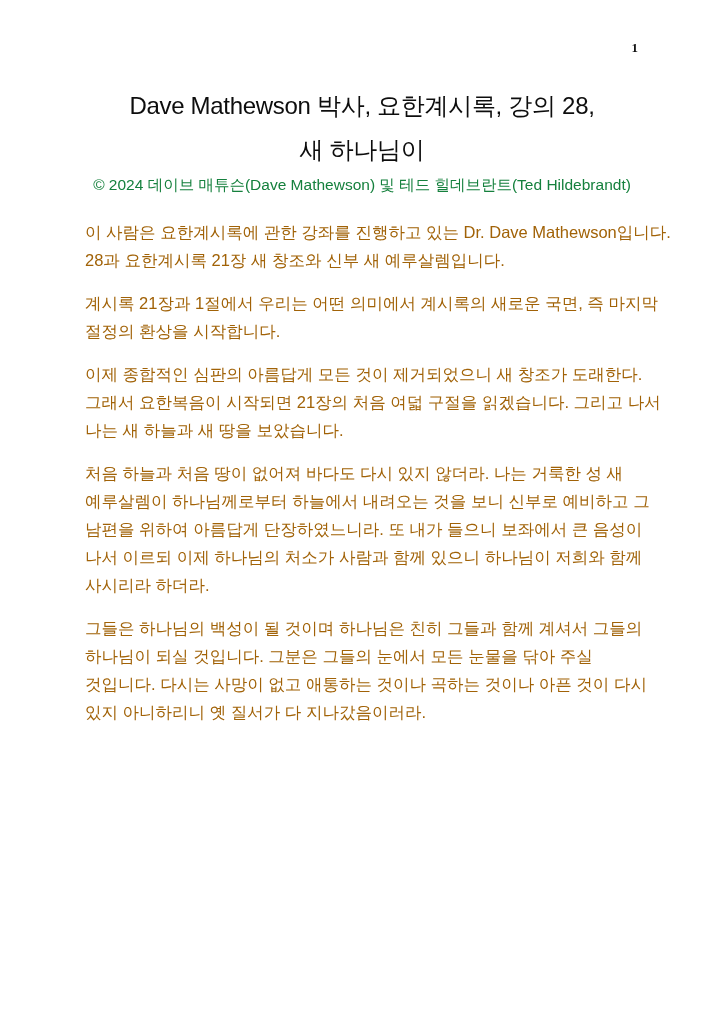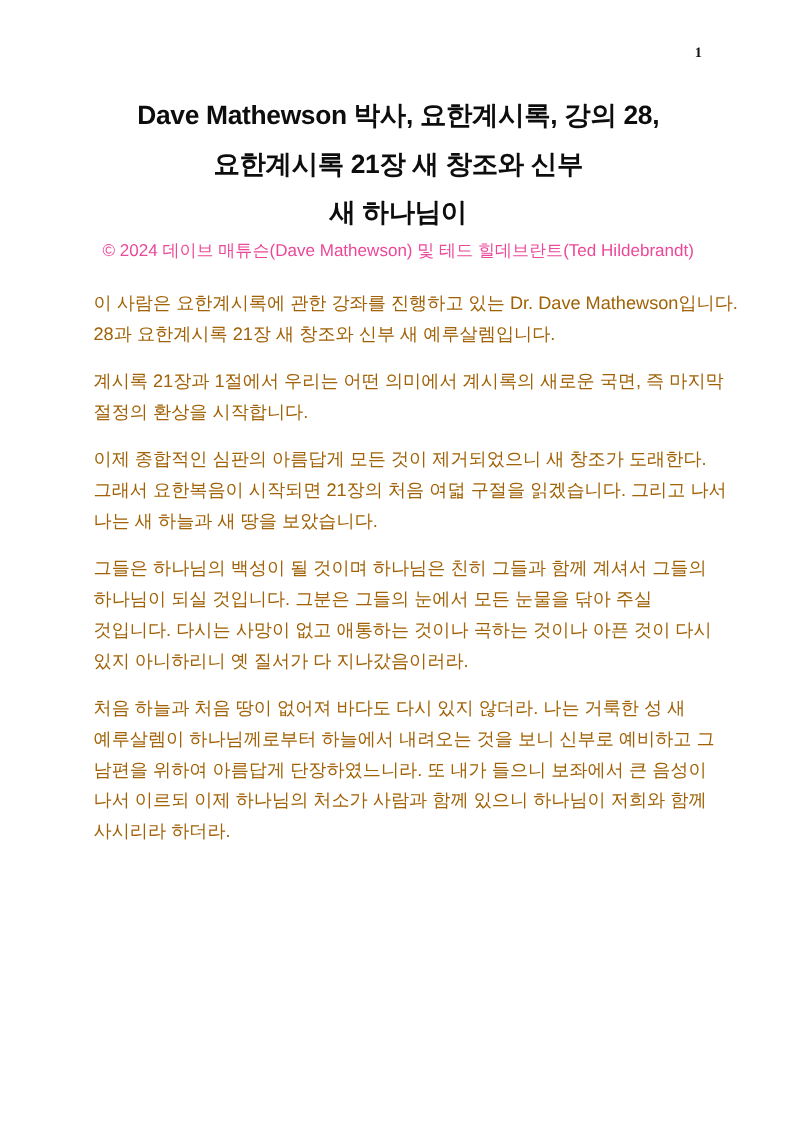--- a/index.html
+++ b/index.html
@@ -22,33 +22,33 @@
     top: 40px;
     right: 86px;
     font-family: "Liberation Serif", "DejaVu Serif", serif;
     font-size: 13px;
     font-weight: 700;
     color: #111111;
   }
   .title-block {
     padding-top: 84px;
     text-align: center;
-    font-weight: 700;
+    font-weight: 400;
     font-size: 24px;
     line-height: 44px;
     color: #0d0d0d;
     letter-spacing: -0.3px;
   }
   .copyright {
     margin-top: 2px;
     text-align: center;
     font-size: 15.5px;
     line-height: 22px;
     font-weight: 400;
-    color: #ec4899;
+    color: #15803d;
   }
   .body-text {
     margin: 22px 70px 0 85px;
     font-size: 16.5px;
     line-height: 28px;
     font-weight: 400;
     color: #a16207;
   }
   .body-text p {
     margin: 0 0 15px 0;
@@ -57,38 +57,37 @@
 </style>
 </head>
 <body>
 
 <div class="page">
 
   <div class="page-number">1</div>
 
   <div class="title-block">
     <div>Dave Mathewson 박사, 요한계시록, 강의 28,</div>
-    <div>요한계시록 21장 새 창조와 신부</div>
     <div>새 하나님이</div>
   </div>
 
   <div class="copyright">© 2024 데이브 매튜슨(Dave Mathewson) 및 테드 힐데브란트(Ted Hildebrandt)</div>
 
   <div class="body-text">
     <p>이 사람은 요한계시록에 관한 강좌를 진행하고 있는 Dr. Dave Mathewson입니다.
 28과 요한계시록 21장 새 창조와 신부 새 예루살렘입니다.</p>
     <p>계시록 21장과 1절에서 우리는 어떤 의미에서 계시록의 새로운 국면, 즉 마지막
 절정의 환상을 시작합니다.</p>
     <p>이제 종합적인 심판의 아름답게 모든 것이 제거되었으니 새 창조가 도래한다.
 그래서 요한복음이 시작되면 21장의 처음 여덟 구절을 읽겠습니다. 그리고 나서
 나는 새 하늘과 새 땅을 보았습니다.</p>
-    <p>그들은 하나님의 백성이 될 것이며 하나님은 친히 그들과 함께 계셔서 그들의
-하나님이 되실 것입니다. 그분은 그들의 눈에서 모든 눈물을 닦아 주실
-것입니다. 다시는 사망이 없고 애통하는 것이나 곡하는 것이나 아픈 것이 다시
-있지 아니하리니 옛 질서가 다 지나갔음이러라.</p>
     <p>처음 하늘과 처음 땅이 없어져 바다도 다시 있지 않더라. 나는 거룩한 성 새
 예루살렘이 하나님께로부터 하늘에서 내려오는 것을 보니 신부로 예비하고 그
 남편을 위하여 아름답게 단장하였느니라. 또 내가 들으니 보좌에서 큰 음성이
 나서 이르되 이제 하나님의 처소가 사람과 함께 있으니 하나님이 저희와 함께
 사시리라 하더라.</p>
+    <p>그들은 하나님의 백성이 될 것이며 하나님은 친히 그들과 함께 계셔서 그들의
+하나님이 되실 것입니다. 그분은 그들의 눈에서 모든 눈물을 닦아 주실
+것입니다. 다시는 사망이 없고 애통하는 것이나 곡하는 것이나 아픈 것이 다시
+있지 아니하리니 옛 질서가 다 지나갔음이러라.</p>
   </div>
 
 </div>
 
 </body></html>

